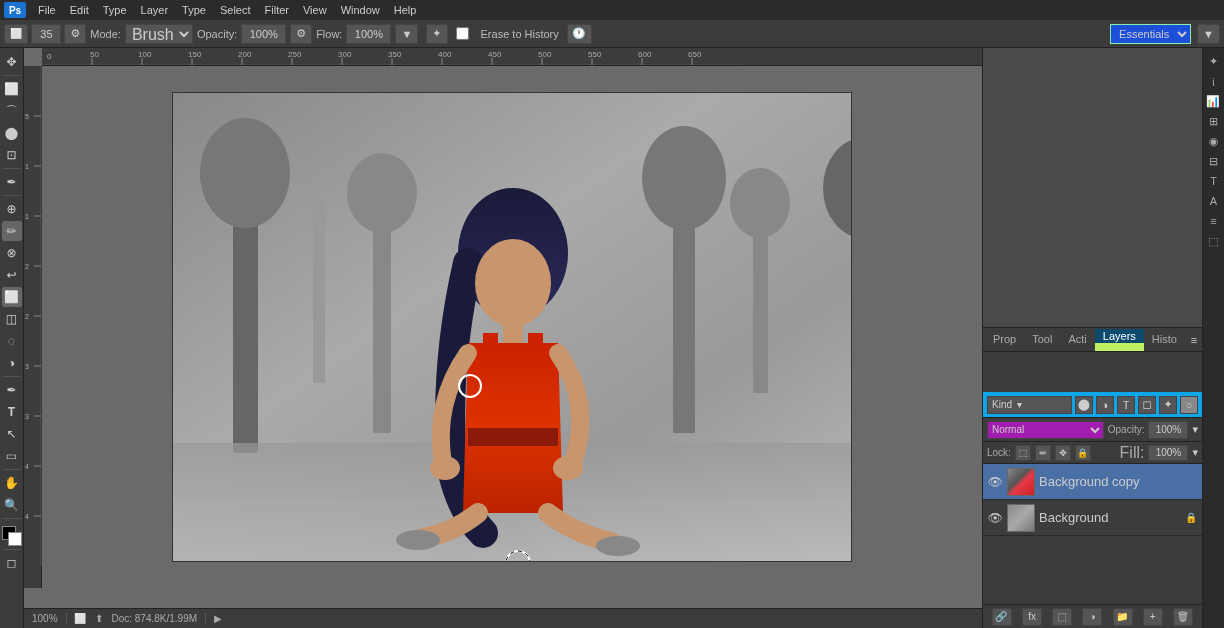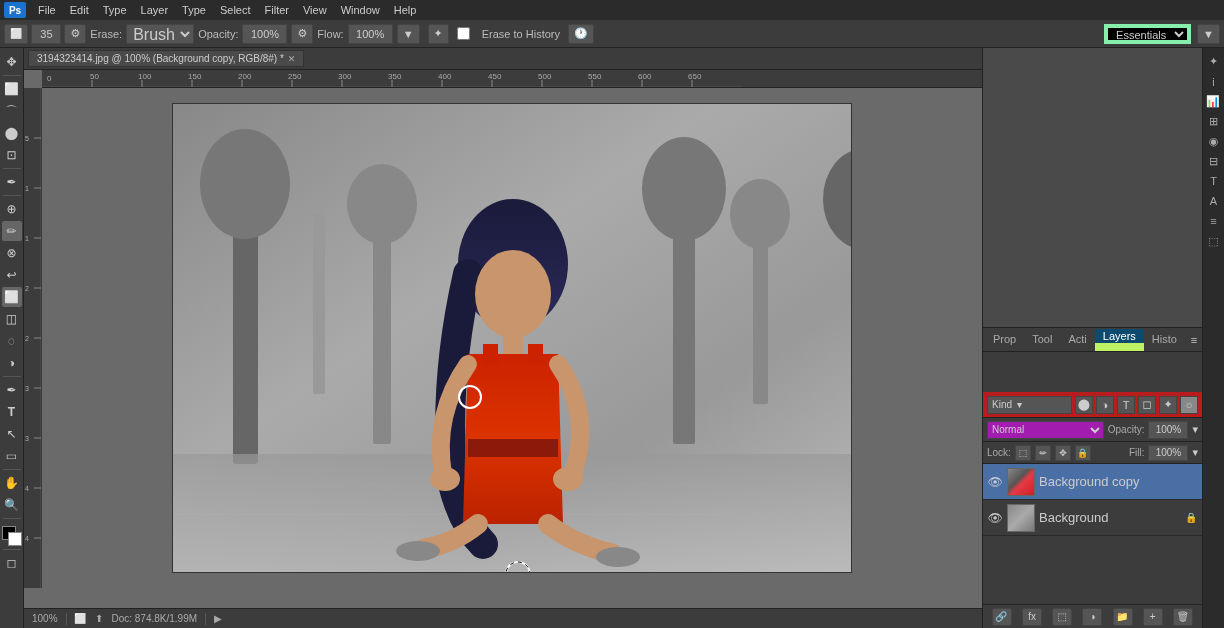--- a/index.html
+++ b/index.html
@@ -97,22 +97,22 @@
     }
     .toolbar-check-label {
       display: flex;
       align-items: center;
       gap: 12px;
       color: #bbb;
       font-size: 11px;
     }
     .workspace-select {
       margin-left: auto;
-      background: #000000;
-      border: 4px solid #86efac;
+      background: #1d4ed8;
+      border: 1px solid #86efac;
       color: #ccc;
       font-size: 11px;
       height: 20px;
       padding: 0 4px;
     }
 
     
     #main {
       display: flex;
       flex: 1;
@@ -341,21 +341,21 @@
 
     
     #layers-panel {
       flex: 1;
       background: #3c3c3c;
       display: flex;
       flex-direction: column;
     }
     .layers-toolbar {
       height: 26px;
-      background: #b91c1c;
+      background: #0ea5e9;
       border-bottom: 1px solid #222;
       display: flex;
       align-items: center;
       padding: 0 4px;
       gap: 3px;
     }
     .layers-search {
       flex: 1;
       background: #555;
       border: 1px solid #444;
@@ -421,21 +421,21 @@
       height: 16px;
       background: #555;
       border: 1px solid #444;
       display: flex;
       align-items: center;
       justify-content: center;
       font-size: 9px;
       cursor: pointer;
       color: #ccc;
     }
-    .fill-label { color: #aaa; font-size: 10px; margin-left: auto; text-align: right; }
+    .fill-label { color: #aaa; font-size: 16px; margin-left: auto; text-align: right; }
     .fill-input {
       background: #555;
       border: 1px solid #444;
       color: #ccc;
       font-size: 10px;
       height: 16px;
       width: 40px;
       text-align: center;
     }
     .layer-item {
@@ -560,21 +560,21 @@
 
 <div id="toolbar">
 
   <div class="toolbar-group">
     <button class="toolbar-btn">
       <span style="font-size:10px;">⬜</span>
     </button>
     <input class="toolbar-input" value="35" style="width: 30px;">
     <button class="toolbar-btn">⚙</button>
   </div>
-  <span class="toolbar-label">Erase:</span>
+  <span class="toolbar-label">Mode:</span>
   <select class="toolbar-select">
     <option>Brush</option>
   </select>
   <span class="toolbar-label">Opacity:</span>
   <input class="toolbar-input" value="100%" style="">
   <button class="toolbar-btn">⚙</button>
   <span class="toolbar-label">Flow:</span>
   <input class="toolbar-input" value="100%" style="">
   <button class="toolbar-btn">▼</button>
   <button class="toolbar-btn" style="margin:0 4px;">✦</button>
@@ -622,26 +622,20 @@
     <div class="color-swatch-container">
       <div class="color-fg"></div>
       <div class="color-bg"></div>
     </div>
     <div class="tool-divider"></div>
     <button class="tool-btn">◻</button>
   </div>
 
   <div id="canvas-area">
 
-    <div id="doc-tab">
-      <div class="doc-tab-item">
-        <span>3194323414.jpg @ 100% (Background copy, RGB/8#) *</span>
-        <span class="doc-tab-close">✕</span>
-      </div>
-    </div>
 
     <div id="canvas-wrapper">
 
       <div id="ruler-top">
         <svg class="ruler-top-svg">
 
           <line x1="0" y1="17" x2="700" y2="17" stroke="#555" stroke-width="1"></line>
           <text x="5" y="11" font-size="8" fill="#aaa">0</text>
           <line x1="50" y1="10" x2="50" y2="17" stroke="#888" stroke-width="1"></line>
           <text x="48" y="9" font-size="8" fill="#aaa">50</text>

